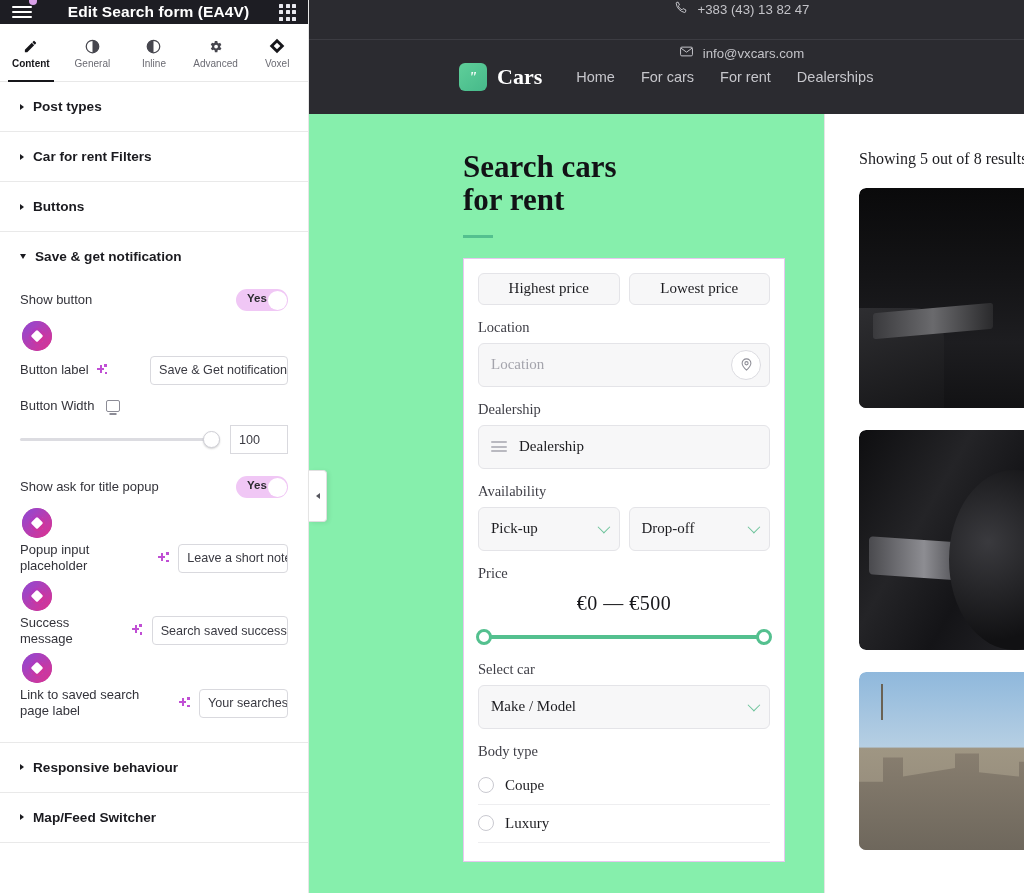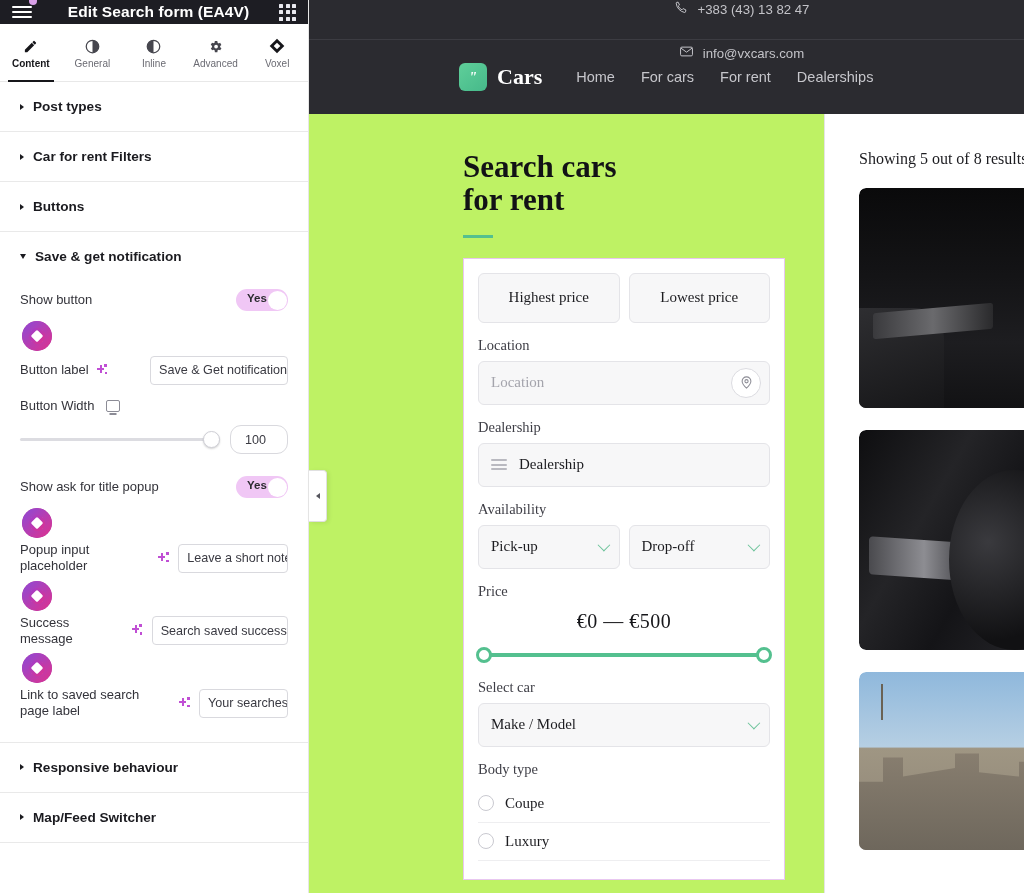--- a/index.html
+++ b/index.html
@@ -101,22 +101,22 @@
     transform:translate(-50%,-50%); border-radius:50%;
     background: linear-gradient(135deg,#9b3fd0,#e0318c); }
 
   .txt-input {
     border:1px solid #d9d9de; border-radius:4px; background:#fff;
     height: 29px; padding: 0 8px; font-size: 12.6px; color:#3a3a42;
     font-family: "Liberation Sans", sans-serif;
     display:flex; align-items:center; overflow:hidden; white-space:nowrap;
   }
   .num-input {
-    border:1px solid #d9d9de; border-radius:11px; background:#fff;
-    width: 58px; height: 29px; padding:0 14px; font-size:12.6px; color:#3a3a42;
+    border:1px solid #d9d9de; border-radius:0; background:#fff;
+    width: 58px; height: 29px; padding:0 8px; font-size:12.6px; color:#3a3a42;
     display:flex; align-items:center;
   }
   .slider-row { display:flex; align-items:center; gap:10px; margin-top:4px; }
   .slider { flex:1; position:relative; height:20px; display:flex; align-items:center; }
   .slider .track { width:100%; height:3px; background:#dcdce1; border-radius:2px; }
   .slider .thumb { position:absolute; right:0; width:17px;height:17px;border-radius:50%;
      background:#fff; border:1px solid #cfcfd6; box-shadow:0 1px 2px rgba(0,0,0,.18); }
   .monitor-ico { width:14px;height:12px; border:1.6px solid #8c8c96; border-radius:2px; position:relative; }
   .monitor-ico:after{ content:""; position:absolute; left:50%; bottom:-4px; transform:translateX(-50%); width:7px;height:1.6px; background:#8c8c96;}
 
@@ -156,35 +156,35 @@
     display:flex;align-items:center;justify-content:center;
     color:#fff; font-size:15px; font-weight:bold; font-style:italic;
     font-family:"Liberation Serif", serif;
   }
   .logo-text { color:#fff; font-family:"Liberation Serif", serif; font-size:22px; font-weight:bold; }
   .nav-link { color:#c6c6cb; font-size:14.5px; }
 
   .preview-cols { display:flex; height: calc(893px - 114px); }
   .form-col {
     width: 516px; padding: 36px 0 0 154px; position:relative;
-    border-right:1px solid #e4e4e4; background:#bef264;
+    border-right:1px solid #e4e4e4; background:#86efac;
   }
   .page-title {
     font-family:"Liberation Serif", serif;
     font-size: 31px; font-weight:bold; color:#121216; line-height:1.08;
   }
   .green-rule { width:30px; height:3px; background:#54c08f; margin: 18px 0 20px 0; }
 
   .form-box {
     width: 322px; border:1px solid #e8c7f0; background:#fff;
     padding: 14px 14px 18px 14px;
   }
   .btn-row { display:flex; gap:9px; margin-bottom:14px; }
   .pill-btn {
-    flex:1; height:50px; border:1px solid #e4e4e8; border-radius:6px;
+    flex:1; height:32px; border:1px solid #e4e4e8; border-radius:6px;
     background:#f7f7f8; display:flex; align-items:center; justify-content:center;
     font-family:"Liberation Serif", serif; font-size:15px; color:#1c1c20;
   }
   .f-label { font-family:"Liberation Serif", serif; font-size:14.5px; color:#3e3e46; margin-bottom:7px;}
   .f-field {
     height:44px; border:1px solid #e4e4e8; border-radius:6px; background:#f7f7f8;
     display:flex; align-items:center; padding:0 12px; margin-bottom:14px;
     font-family:"Liberation Serif", serif; font-size:15px; color:#1c1c20;
     position:relative;
   }

